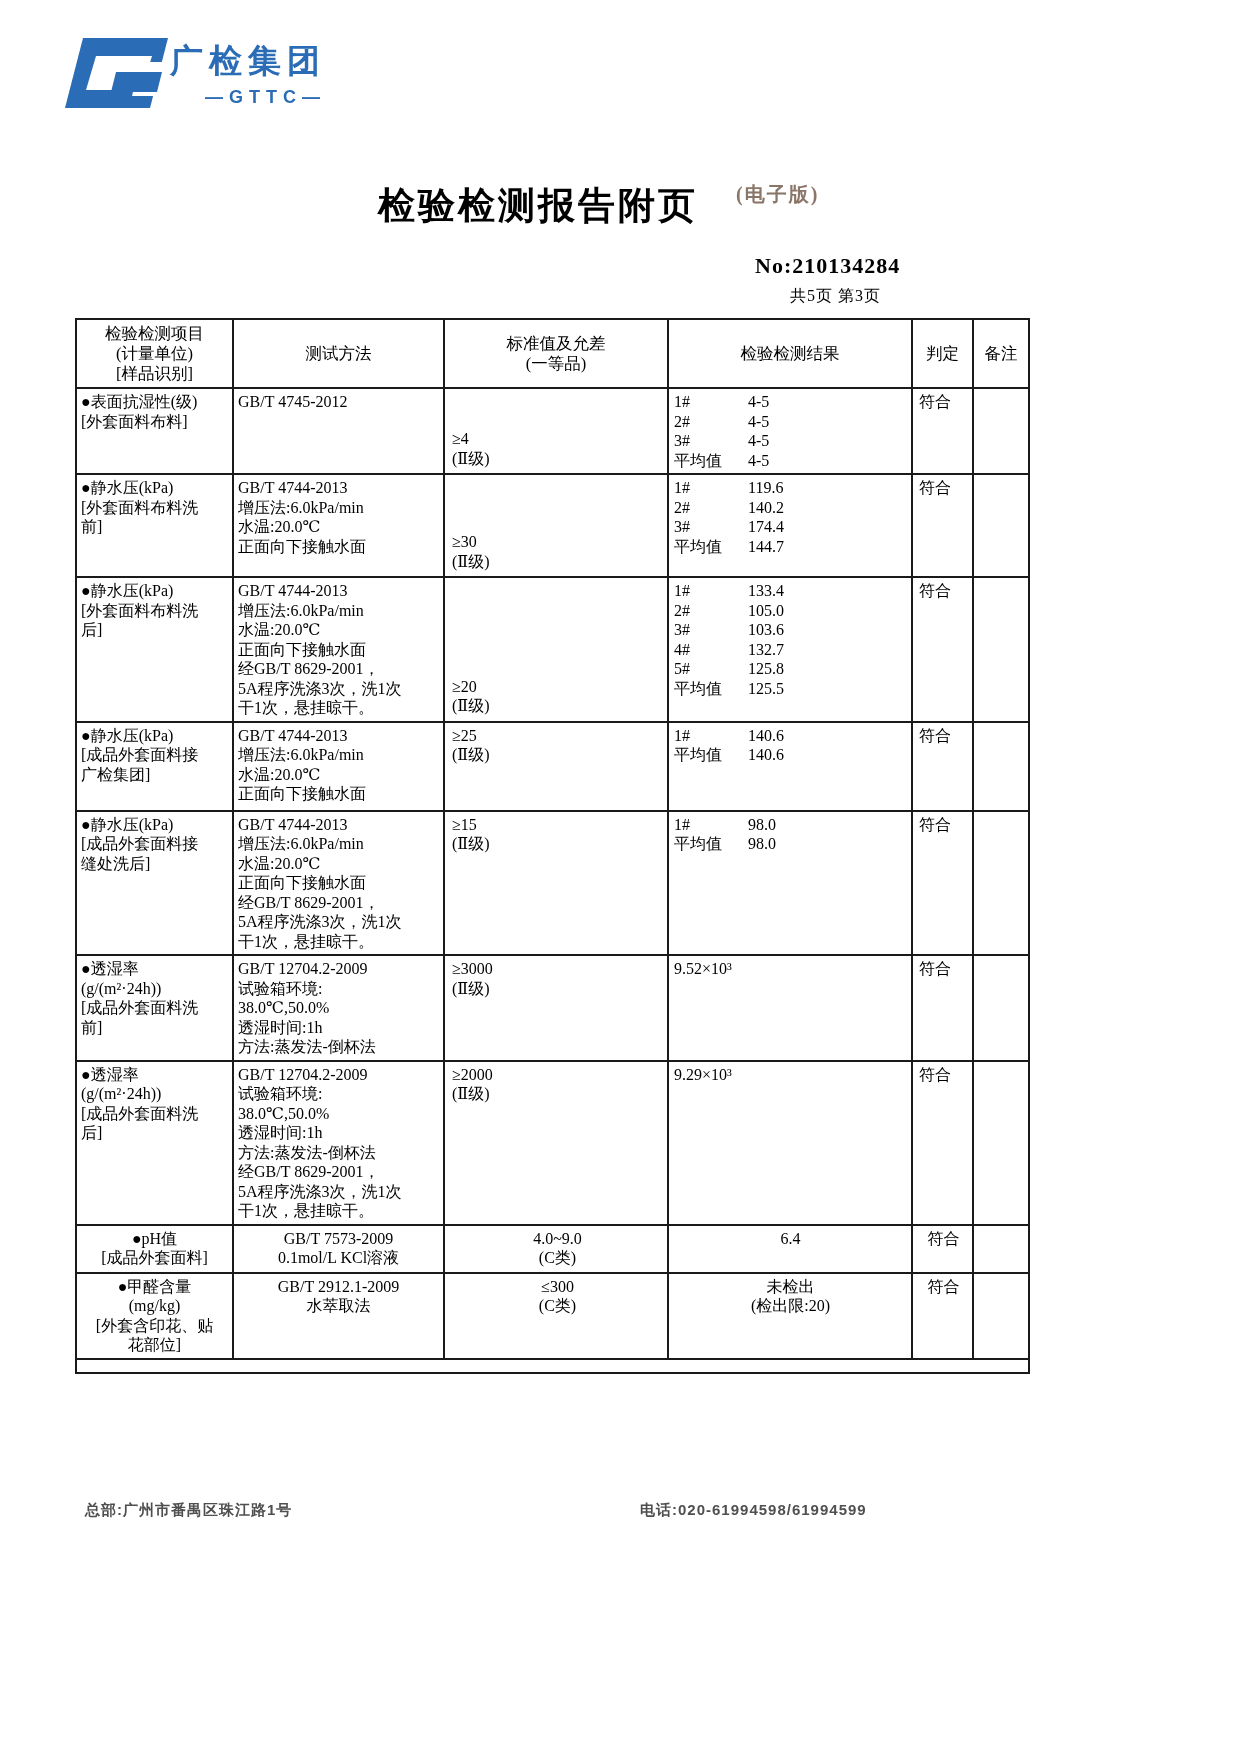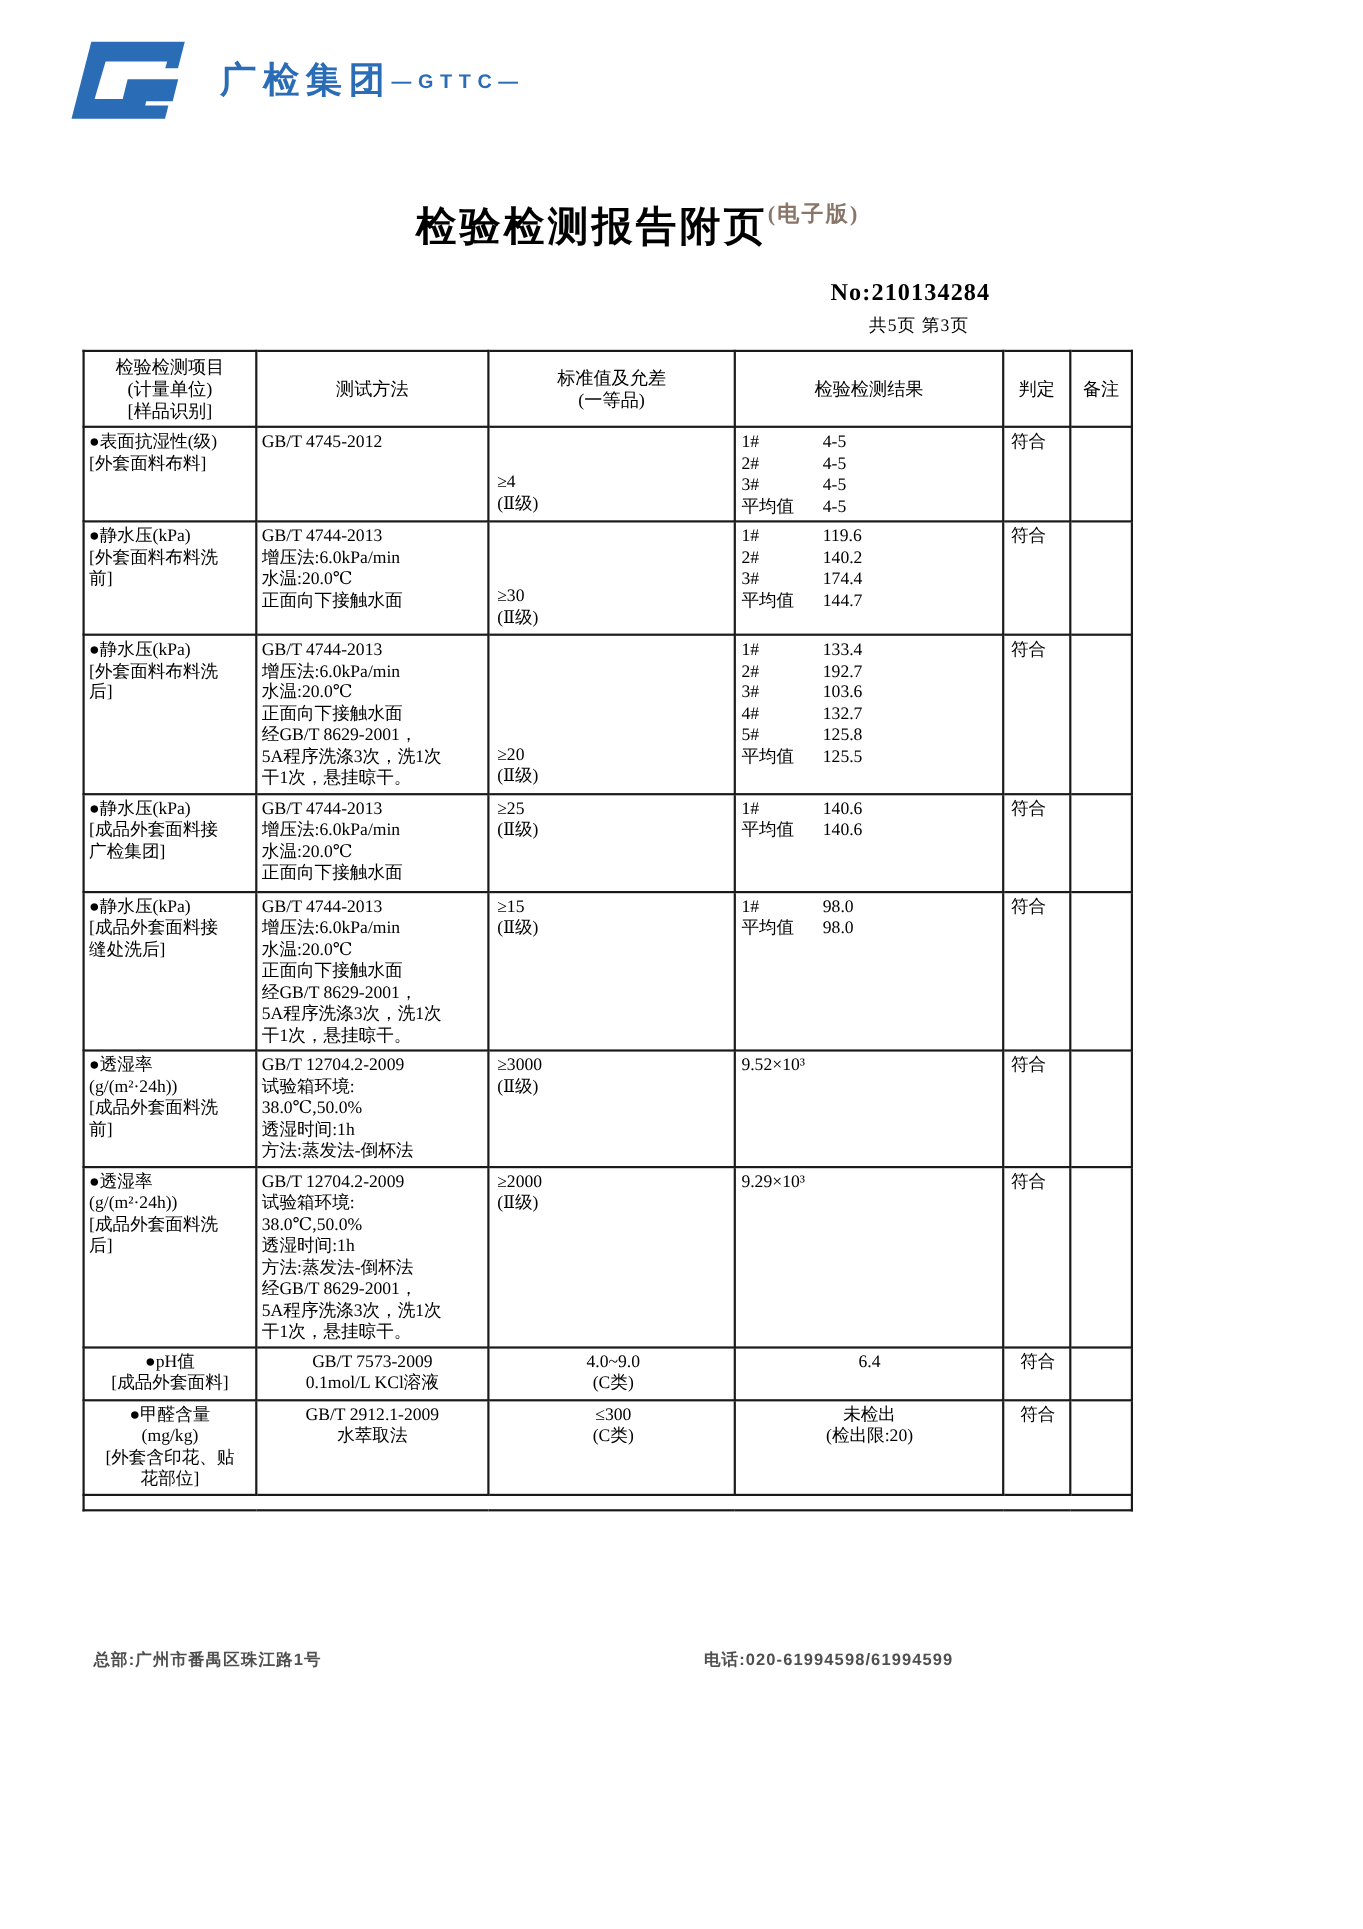--- a/index.html
+++ b/index.html
@@ -5,28 +5,28 @@
   html,body{margin:0;padding:0}
   body{
     width:1239px;height:1754px;position:relative;background:#ffffff;
     font-family:"Liberation Serif","DejaVu Serif",serif;color:#000;
     overflow:hidden;
   }
   .abs{position:absolute}
 
   
   .logo{top:36px;left:58px;display:flex;align-items:center}
-  .logo-text{margin-left:30px;display:flex;flex-direction:row;align-items:center}
+  .logo-text{margin-left:0;display:flex;flex-direction:column;align-items:flex-end}
   .company{font-family:"Liberation Sans","DejaVu Sans",sans-serif;font-size:33px;font-weight:700;letter-spacing:6px;color:#2a6cb5;white-space:nowrap}
   .gttc{font-family:"Liberation Sans","DejaVu Sans",sans-serif;font-size:18px;font-weight:700;letter-spacing:6px;color:#2a6cb5;margin-top:3px;white-space:nowrap}
 
   
   .title-row{top:181px;left:378px;display:flex;align-items:flex-start;white-space:nowrap}
   .doc-title{font-family:"Liberation Sans","DejaVu Sans",sans-serif;font-size:37px;font-weight:700;letter-spacing:3px}
-  .title-suffix{font-size:20px;font-weight:700;color:#8a7668;margin-bottom:5px;letter-spacing:2px}
+  .title-suffix{font-size:20px;font-weight:700;color:#8a7668;margin-left:38px;margin-bottom:5px;letter-spacing:2px}
   .doc-no{top:253px;left:755px;font-size:22px;font-weight:700;letter-spacing:1px}
   .pager{top:286px;left:790px;font-size:16px;letter-spacing:1px}
 
   
   .table-wrap{top:318px;left:75px}
   table{border-collapse:collapse;table-layout:fixed;width:953px}
   th,td{border:2px solid #1a1a1a;vertical-align:top;padding:3px 4px;font-size:16px;line-height:19.5px;overflow:hidden;word-break:break-all}
   thead th{height:63px;text-align:center;vertical-align:middle;font-weight:400;font-size:16.5px;line-height:20px;padding:2px}
   td.c-std{padding-left:7px}
   td.c-std.v-bottom{vertical-align:bottom;padding-bottom:5px}
@@ -190,21 +190,21 @@
             <div>≥20</div>
             <div>(Ⅱ级)</div>
           </td>
           <td class="c-res">
             <div class="res-line">
               <span class="res-label">1#</span>
               <span>133.4</span>
             </div>
             <div class="res-line">
               <span class="res-label">2#</span>
-              <span>192.7</span>
+              <span>105.0</span>
             </div>
             <div class="res-line">
               <span class="res-label">3#</span>
               <span>103.6</span>
             </div>
             <div class="res-line">
               <span class="res-label">4#</span>
               <span>132.7</span>
             </div>
             <div class="res-line">

